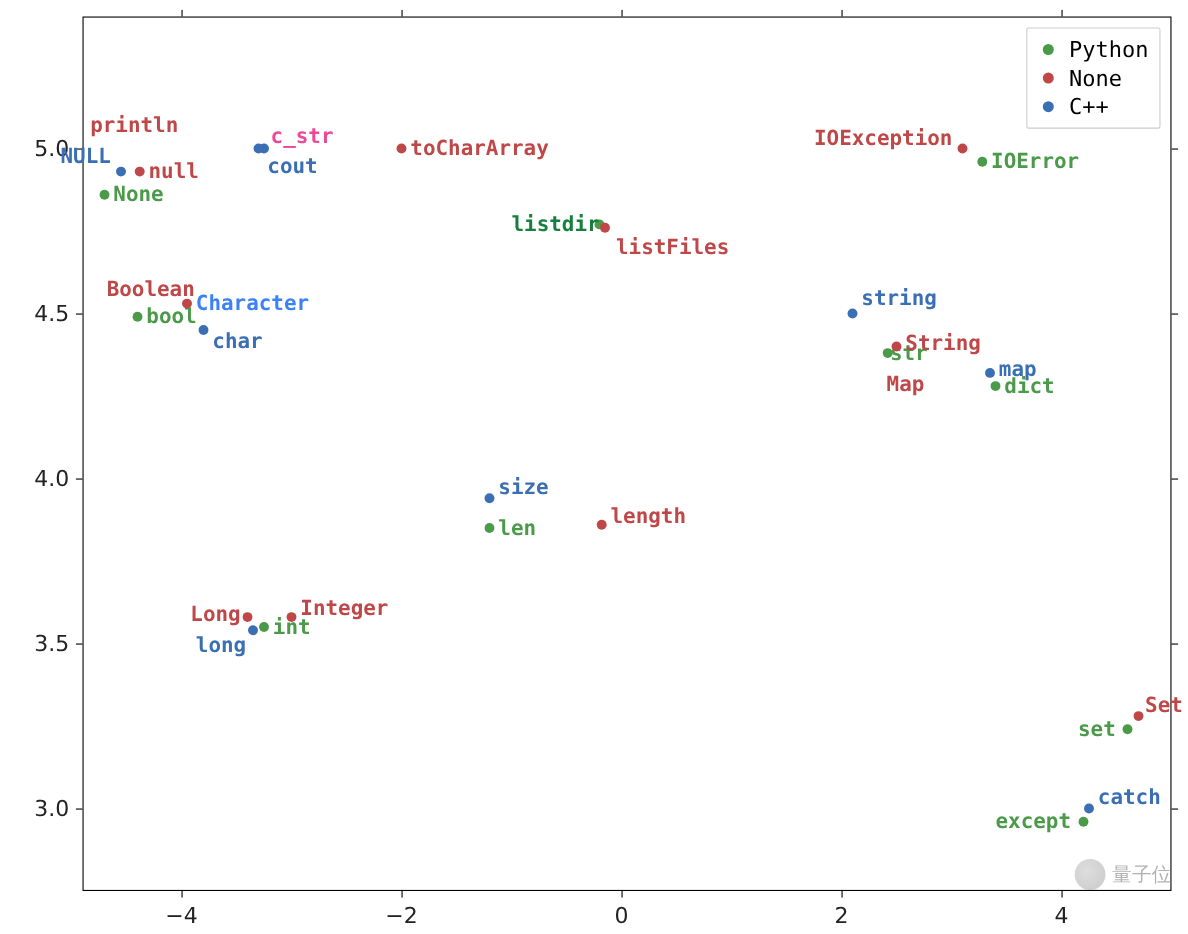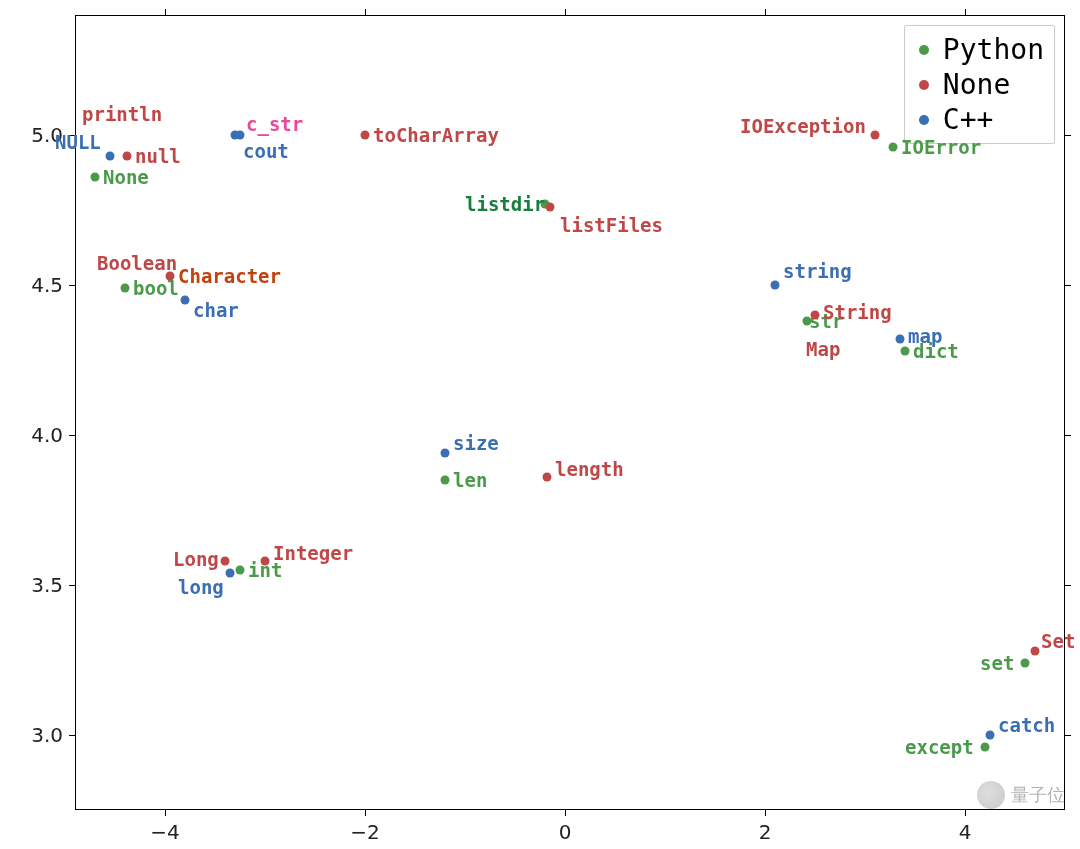--- a/index.html
+++ b/index.html
@@ -57,21 +57,21 @@
     font-weight: 600;
     white-space: nowrap;
     transform: translateY(-50%);
   }
   .legend {
     position: absolute;
     background: #ffffff;
     border: 1px solid #cccccc;
     border-radius: 2px;
     padding: 6px 10px 6px 8px;
-    font-size: 28px;
+    font-size: 20px;
   }
   .legend-row {
     display: flex;
     align-items: center;
     gap: 14px;
     font-family: "DejaVu Sans Mono", "Menlo", "Consolas", monospace;
     padding: 1px 0;
   }
   .legend-dot {
     width: 10px;
@@ -174,21 +174,21 @@
     <div class="label" style="color: rgb(74, 154, 74); left: 901px; top: 147px;">IOError</div>
     <div class="label" style="color: rgb(191, 71, 71); left: 82px; top: 114px;">println</div>
     <div class="point" style="left: 127px; top: 156px; background: rgb(191, 71, 71);"></div>
     <div class="label" style="color: rgb(191, 71, 71); left: 135px; top: 156px;">null</div>
     <div class="point" style="left: 365px; top: 135px; background: rgb(191, 71, 71);"></div>
     <div class="label" style="color: rgb(191, 71, 71); left: 373px; top: 135px;">toCharArray</div>
     <div class="point" style="left: 550px; top: 207px; background: rgb(191, 71, 71);"></div>
     <div class="label" style="color: rgb(191, 71, 71); left: 560px; top: 225px;">listFiles</div>
     <div class="label" style="color: rgb(191, 71, 71); left: 97px; top: 263px;">Boolean</div>
     <div class="point" style="left: 170px; top: 276px; background: rgb(191, 71, 71);"></div>
-    <div class="label" style="color: #c2410c; left: 178px; top: 276px;">Character</div>
+    <div class="label" style="color: #3b82f6; left: 178px; top: 276px;">Character</div>
     <div class="point" style="left: 815px; top: 315px; background: rgb(191, 71, 71);"></div>
     <div class="label" style="color: rgb(191, 71, 71); left: 823px; top: 312px;">String</div>
     <div class="label" style="color: rgb(191, 71, 71); left: 806px; top: 349px;">Map</div>
     <div class="point" style="left: 547px; top: 477px; background: rgb(191, 71, 71);"></div>
     <div class="label" style="color: rgb(191, 71, 71); left: 555px; top: 469px;">length</div>
     <div class="point" style="left: 265px; top: 561px; background: rgb(191, 71, 71);"></div>
     <div class="label" style="color: rgb(191, 71, 71); left: 273px; top: 553px;">Integer</div>
     <div class="point" style="left: 225px; top: 561px; background: rgb(191, 71, 71);"></div>
     <div class="label" style="color: rgb(191, 71, 71); left: 173px; top: 559px;">Long</div>
     <div class="point" style="left: 875px; top: 135px; background: rgb(191, 71, 71);"></div>

